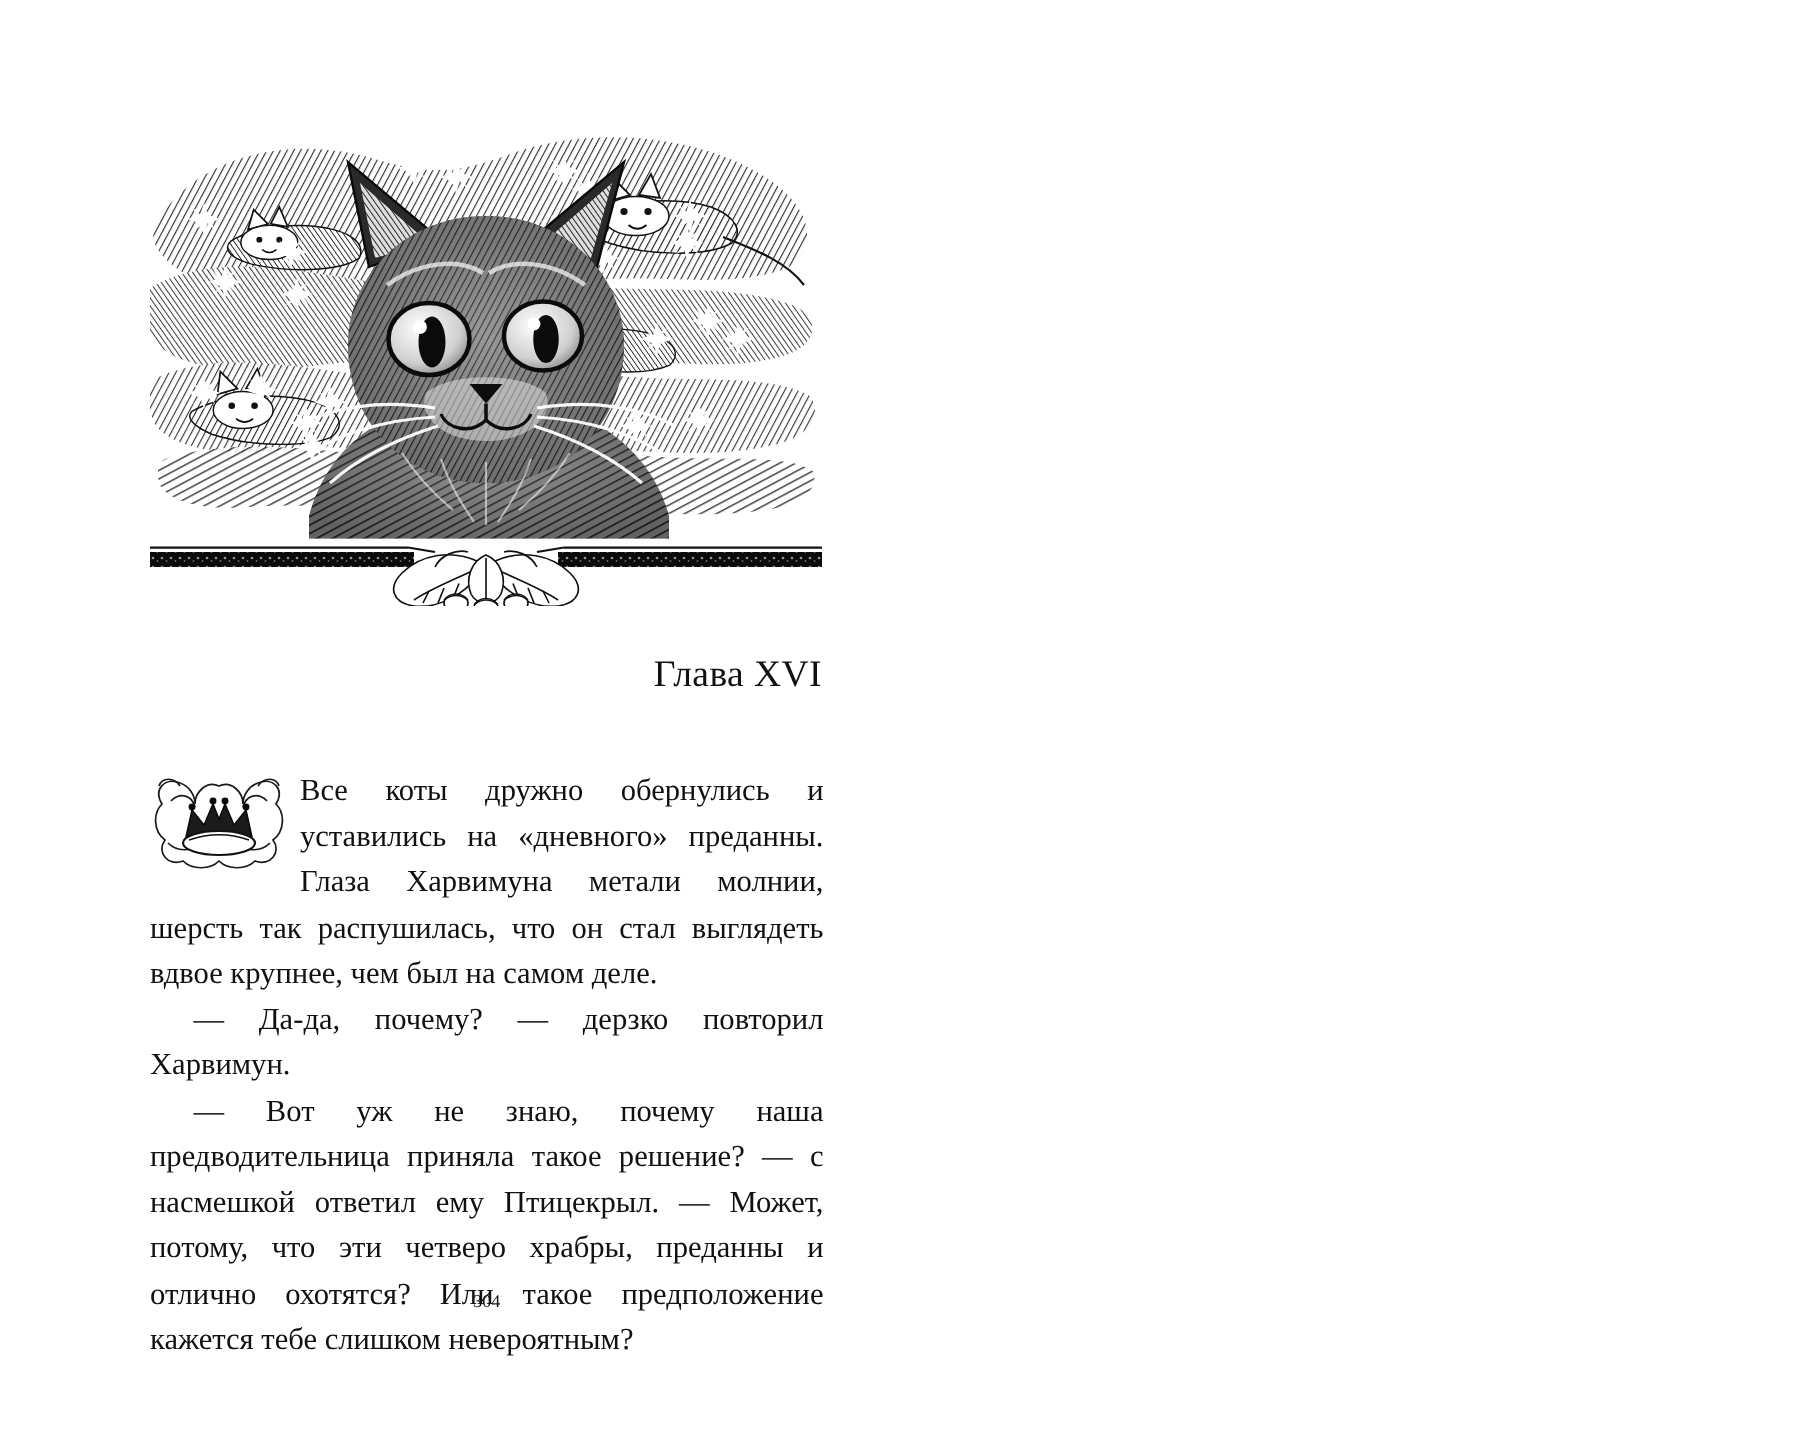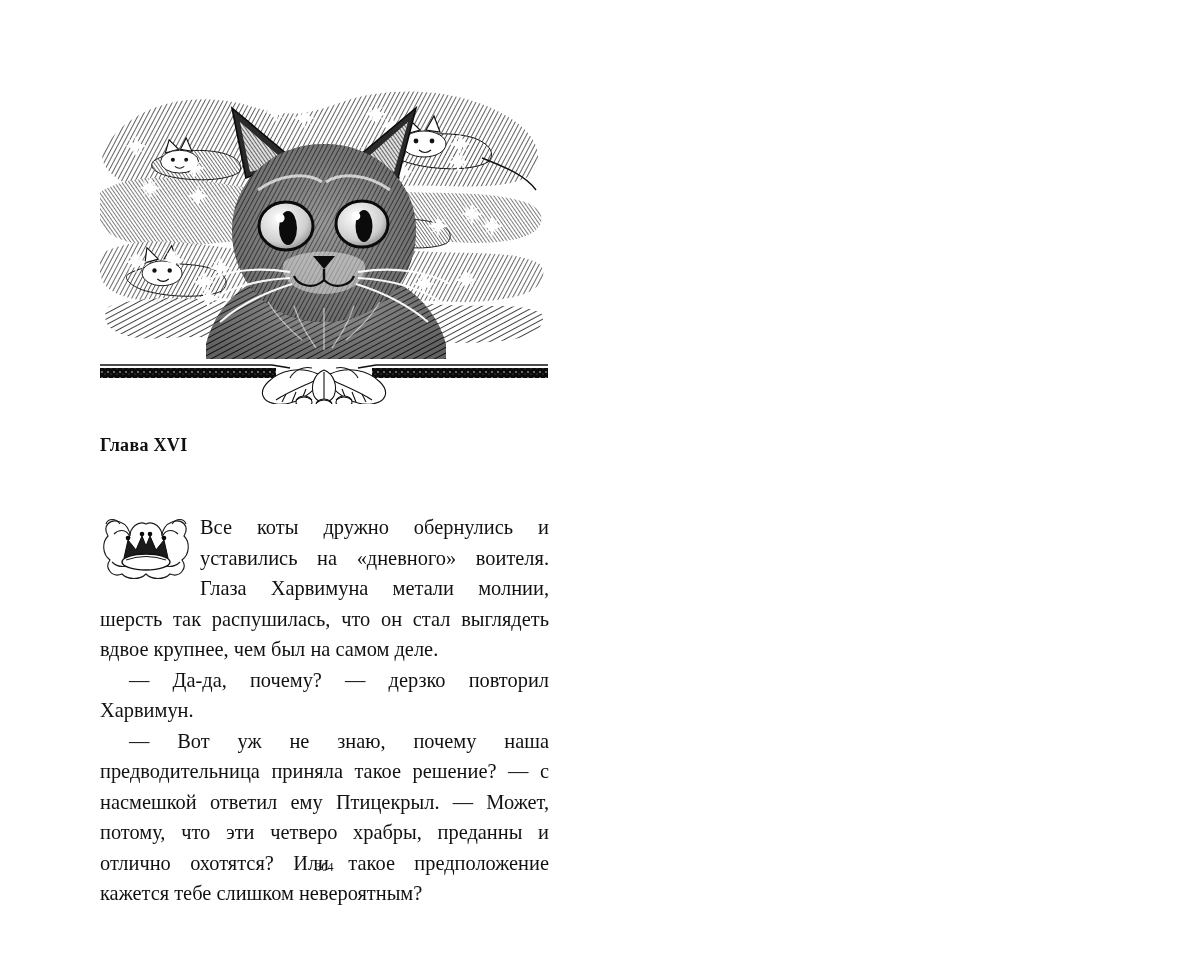--- a/index.html
+++ b/index.html
@@ -51,23 +51,23 @@
     height: 46px;
   }
   .rule-svg { display: block; width: 448px; height: 46px; }
 
   
   .chapter-title {
     position: absolute;
     left: 100px;
     top: 436px;
     width: 448px;
-    text-align: left;
-    font-size: 18px;
-    font-weight: bold;
+    text-align: right;
+    font-size: 25px;
+    font-weight: normal;
     letter-spacing: .3px;
     line-height: 1.1;
     font-family: "Liberation Serif", "DejaVu Serif", serif;
   }
 
   
   .col {
     position: absolute;
     font-size: 20.4px;
     line-height: 30.5px;
@@ -377,21 +377,21 @@
               <path d="M-22 8 L-18 -10 L-10 0 L-4 -14 L0 -4 L4 -14 L10 0 L18 -10 L22 8 Z" fill="#1b1b1b" stroke="#0a0a0a" stroke-width="1"></path>
               <circle cx="-18" cy="-12" r="2.3" fill="#0a0a0a"></circle>
               <circle cx="-4" cy="-16" r="2.3" fill="#0a0a0a"></circle>
               <circle cx="4" cy="-16" r="2.3" fill="#0a0a0a"></circle>
               <circle cx="18" cy="-12" r="2.3" fill="#0a0a0a"></circle>
               <ellipse cx="0" cy="12" rx="24" ry="8" fill="#ffffff" stroke="#111" stroke-width="1.4"></ellipse>
               <path d="M-20 10 q20 -7 40 0" fill="none" stroke="#111" stroke-width="1"></path>
             </g>
           </svg>
         </span>
-        <span>Все коты дружно обернулись и уставились на «дневного» воителя. Глаза Харвимуна метали молнии, шерсть так распушилась, что он стал выглядеть вдвое крупнее, чем был на самом деле.</span>
+        <span>Все коты дружно обернулись и уставились на «дневного» преданны. Глаза Харвимуна метали молнии, шерсть так распушилась, что он стал выглядеть вдвое крупнее, чем был на самом деле.</span>
       </p>
 
       <p>
         <span>— Да-да, почему? — дерзко повторил Харвимун.</span>
       </p>
 
       <p>
         <span>— Вот уж не знаю, почему наша предводительница приняла такое решение? — с насмешкой ответил ему Птицекрыл. — Может, потому, что эти четверо храбры, преданны и отлично охотятся? Или такое предположение кажется тебе слишком невероятным?</span>
       </p>
     </div>

